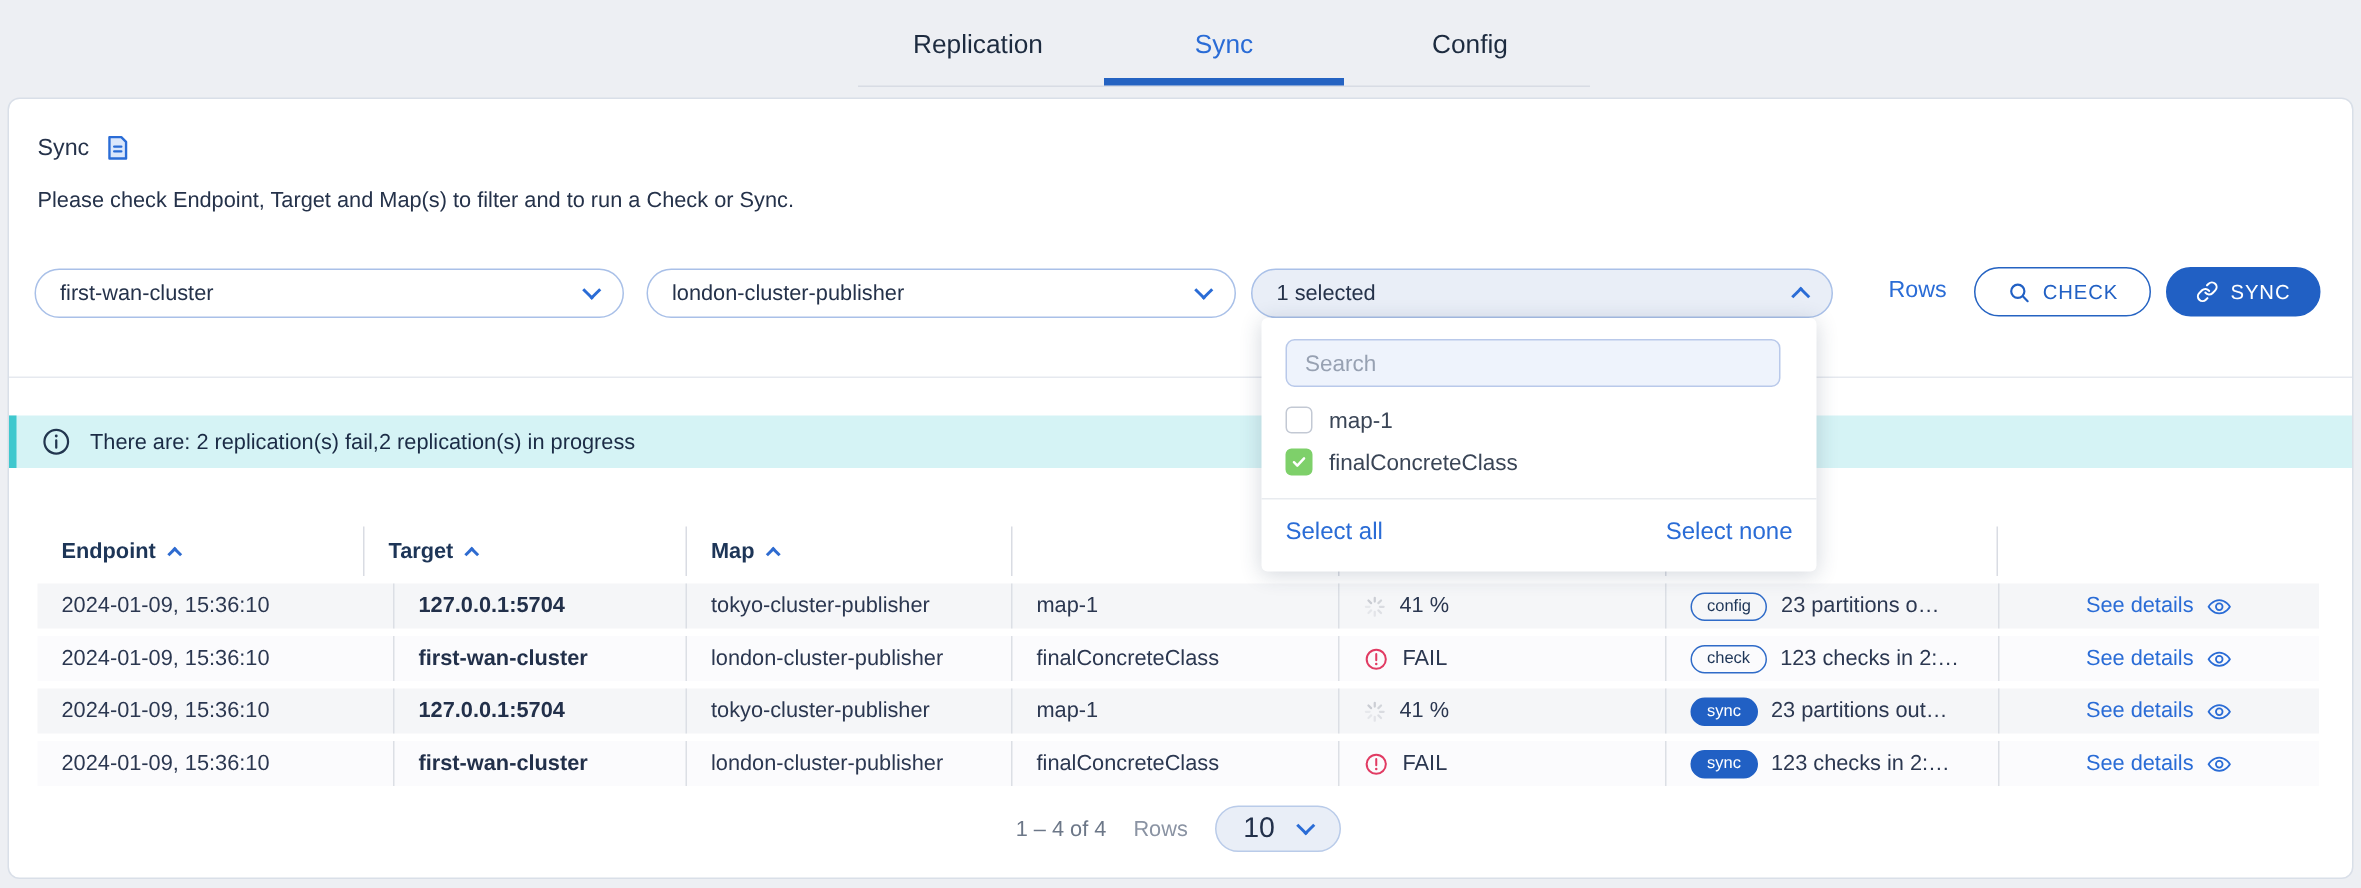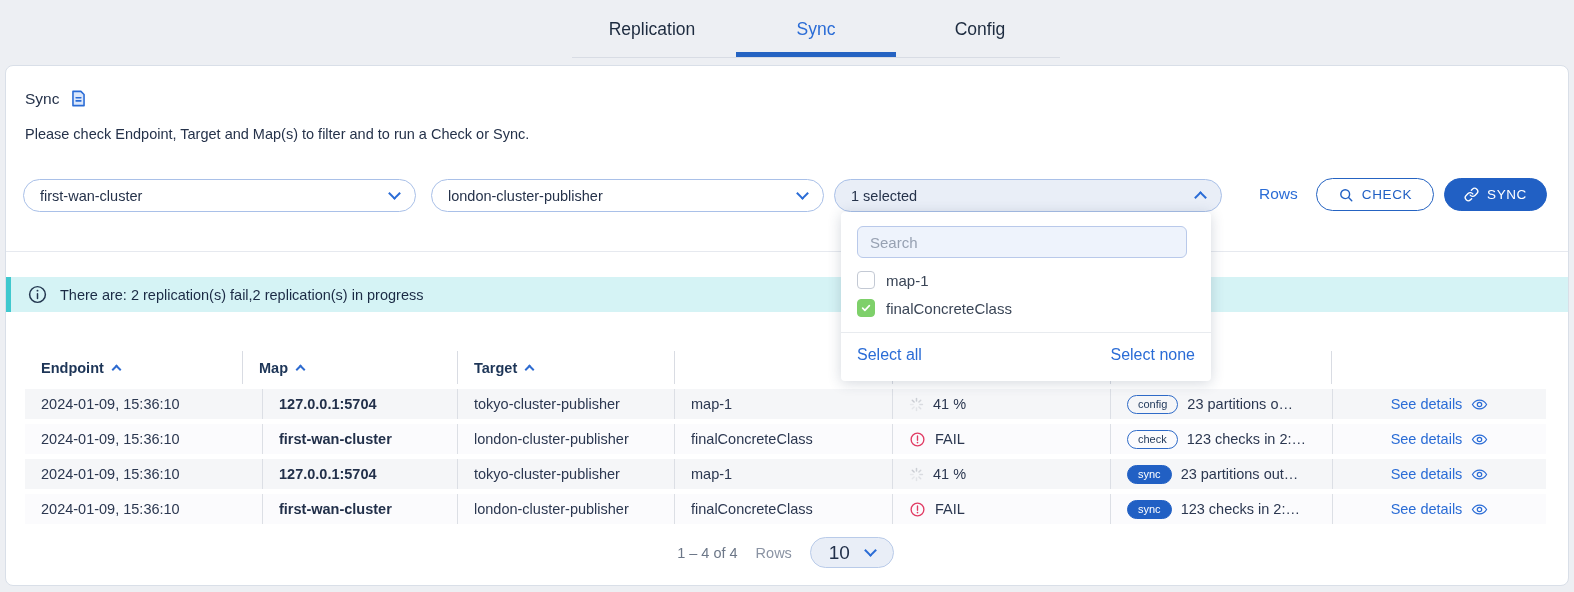--- a/index.html
+++ b/index.html
@@ -148,25 +148,25 @@
     <span>There are: 2 replication(s) fail,2 replication(s) in progress</span>
   </div>
 
   <div class="table">
     <div class="thead grid7" id="thead">
         <div class="th">
           <span>Endpoint</span>
           <span class="chev up"></span>
         </div>
         <div class="th">
-          <span>Map</span>
+          <span>Target</span>
           <span class="chev up"></span>
         </div>
         <div class="th">
-          <span>Target</span>
+          <span>Map</span>
           <span class="chev up"></span>
         </div>
         <div class="th"></div>
         <div class="th">
           <span class="chev up" style="margin-left: 78px;"></span>
         </div>
         <div class="th"></div>
       </div>
     <div id="tbody">
         <div class="trow grid7">

